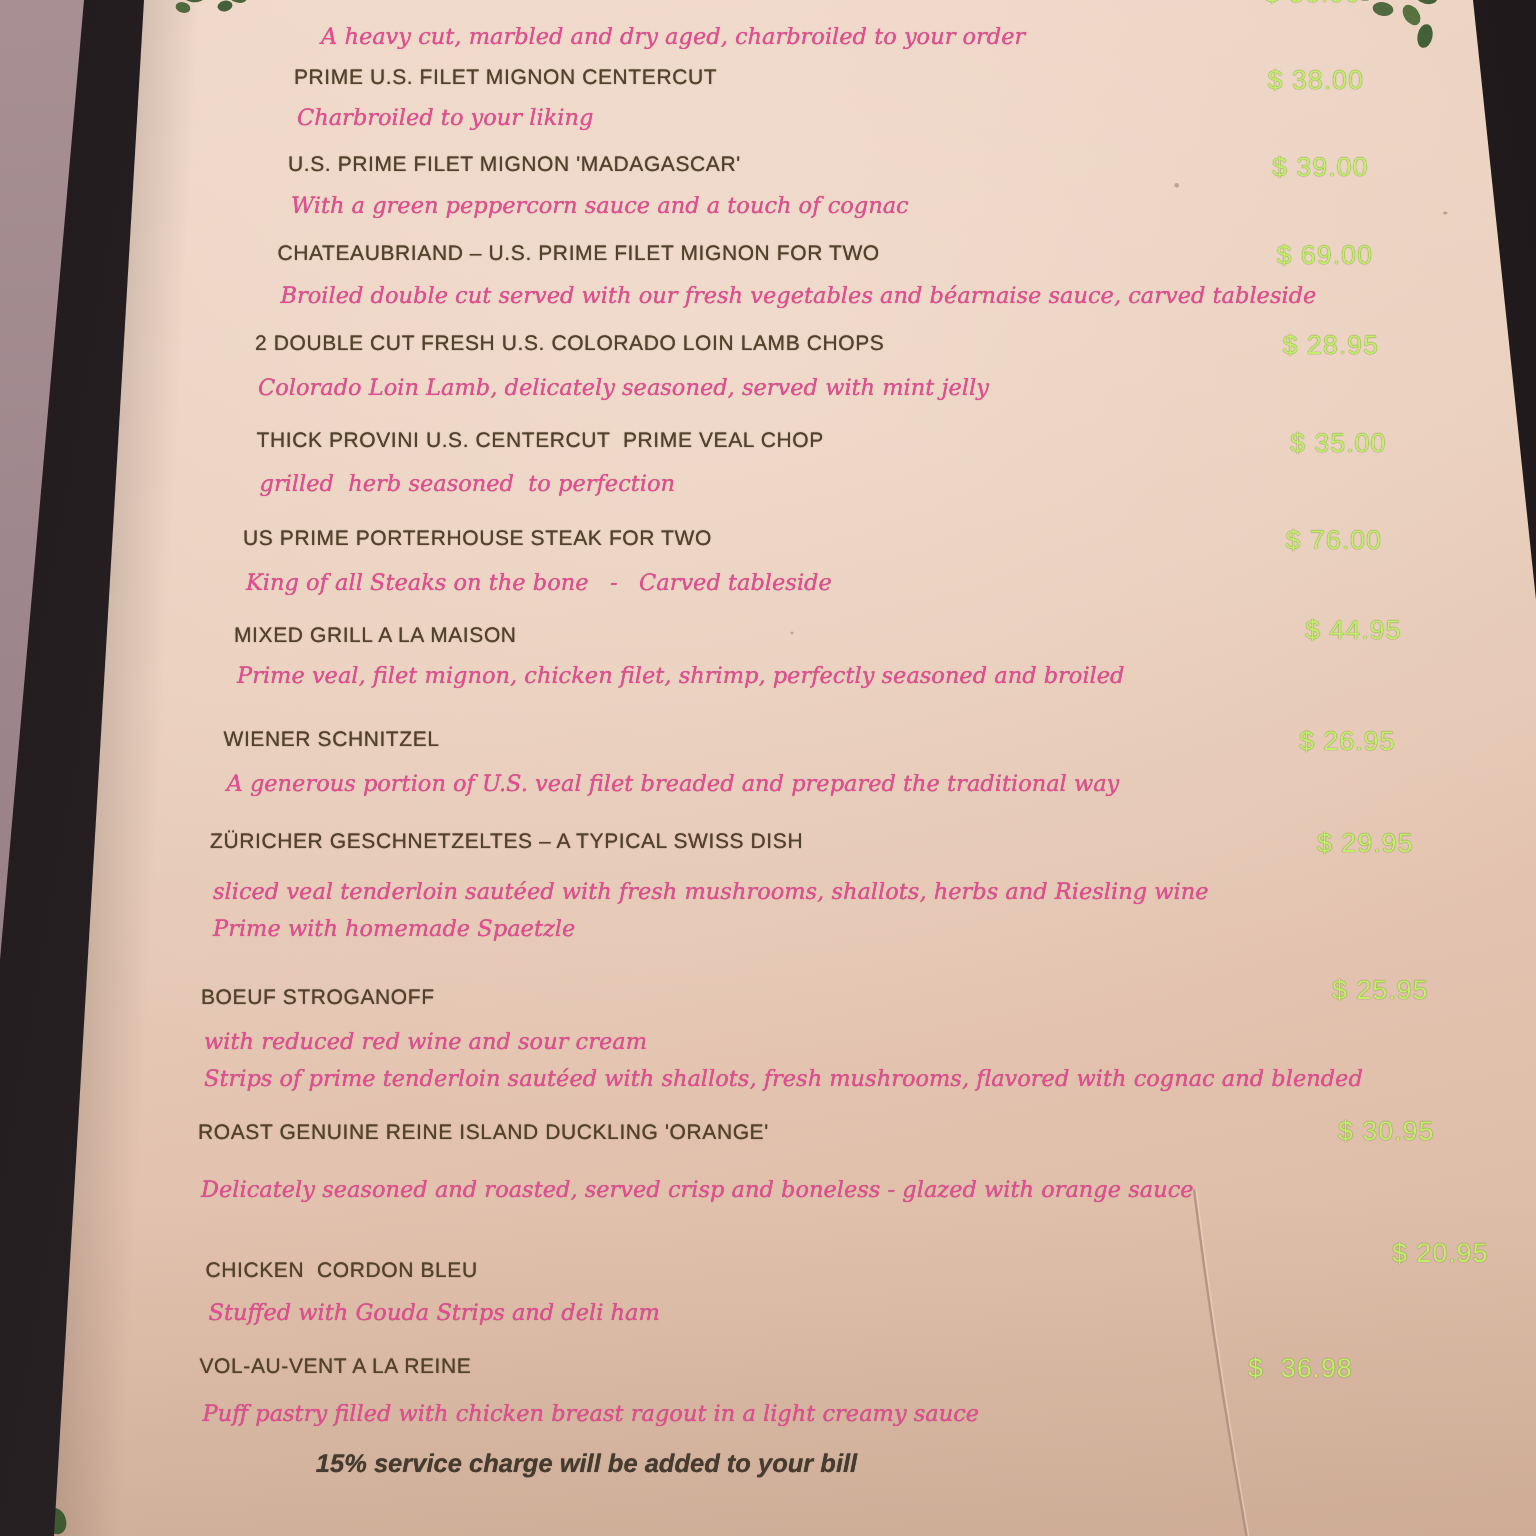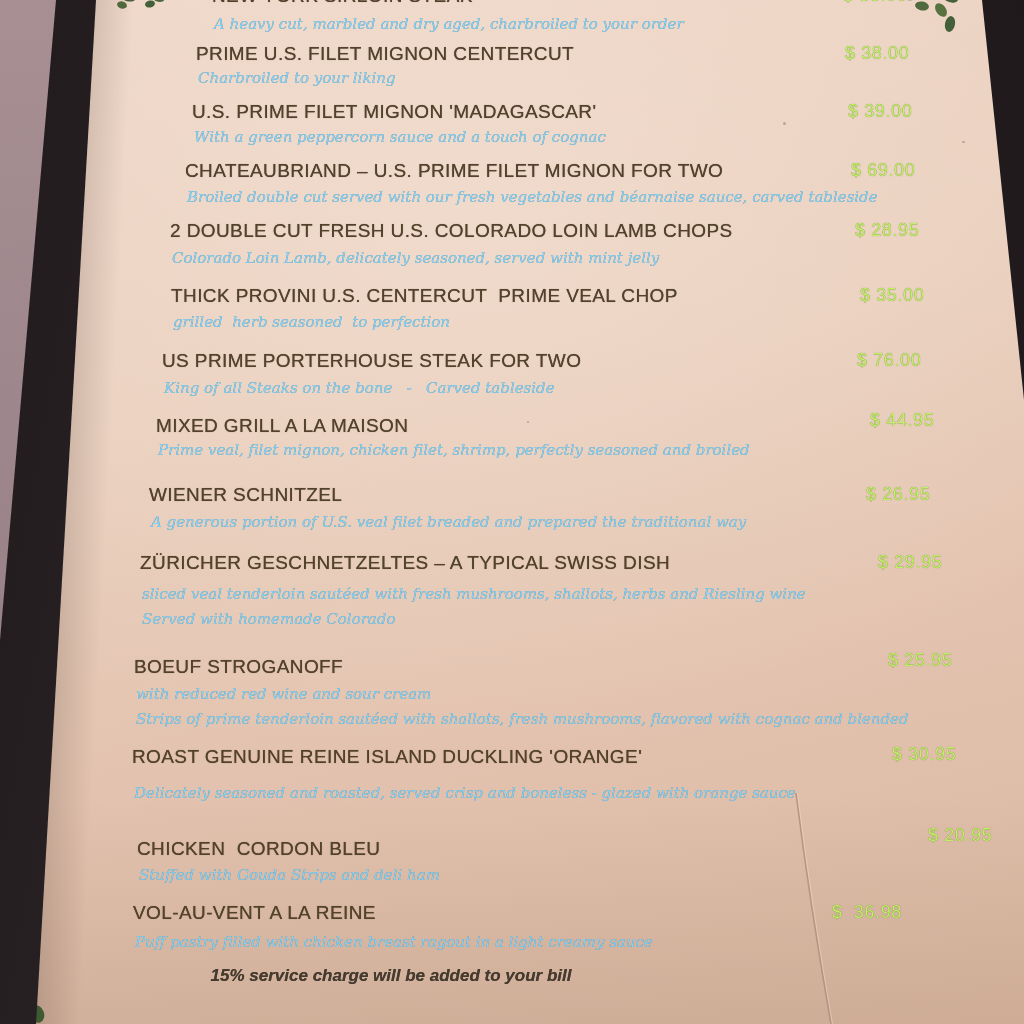--- a/index.html
+++ b/index.html
@@ -37,32 +37,32 @@
     clip-path:polygon(982px 0,1024px 0,1024px 400px);
   }
   
   .leaf{position:absolute;}
   .crease{position:absolute;inset:0;pointer-events:none;}
   
   .items{position:absolute;inset:0;color:#52412b;}
   .item{position:absolute;top:var(--t);left:0;width:100%;}
   .title{
     position:absolute;left:var(--l);top:0;white-space:pre;
-    font-size:19px;font-weight:500;letter-spacing:.4px;color:#52412b;
+    font-size:14px;font-weight:500;letter-spacing:.4px;color:#52412b;
     text-shadow:0 0 .7px rgba(74,58,36,.85);
   }
   .price{
     position:absolute;left:var(--pl);top:var(--pt,0px);white-space:pre;
     font-size:18px;font-weight:500;letter-spacing:.6px;color:#bef264;
     text-shadow:0 0 .7px rgba(74,58,36,.8);
   }
   .desc{
     position:absolute;left:calc(var(--l) + 2px);top:var(--dt,25px);
     font-family:"DejaVu Serif",serif;font-style:italic;
-    font-size:15px;color:#7dd3fc;line-height:25px;
+    font-size:15px;color:#ec4899;line-height:25px;
     text-shadow:0 0 .5px rgba(80,61,41,.7);
   }
   .desc span{display:block;white-space:pre;}
   .desc span:empty{display:none;}
   
   .it0 {--t:-15px; --l:212px; --pl:843px; --dt:27px;}
   .it1 {--t:43px;  --l:196px; --pl:845px; --dt:23px;}
   .it2 {--t:101px; --l:192px; --pl:848px; --dt:24px;}
   .it3 {--t:160px; --l:185px; --pl:851px; --dt:25px;}
   .it4 {--t:220px; --l:170px; --pl:855px; --dt:26px;}
@@ -198,21 +198,21 @@
       <div class="desc">
           <span>A generous portion of U.S. veal filet breaded and prepared the traditional way</span>
         </div>
     </div>
 
     <div class="item it9">
       <span class="title">ZÜRICHER GESCHNETZELTES – A TYPICAL SWISS DISH</span>
       <span class="price">$ 29.95</span>
       <div class="desc">
           <span>sliced veal tenderloin sautéed with fresh mushrooms, shallots, herbs and Riesling wine</span>
-          <span>Served with homemade Colorado</span>
+          <span>Prime with homemade Spaetzle</span>
         </div>
     </div>
 
     <div class="item it10">
       <span class="title">BOEUF STROGANOFF</span>
       <span class="price">$ 25.95</span>
       <div class="desc">
           <span>with reduced red wine and sour cream</span>
           <span>Strips of prime tenderloin sautéed with shallots, fresh mushrooms, flavored with cognac and blended</span>
         </div>

